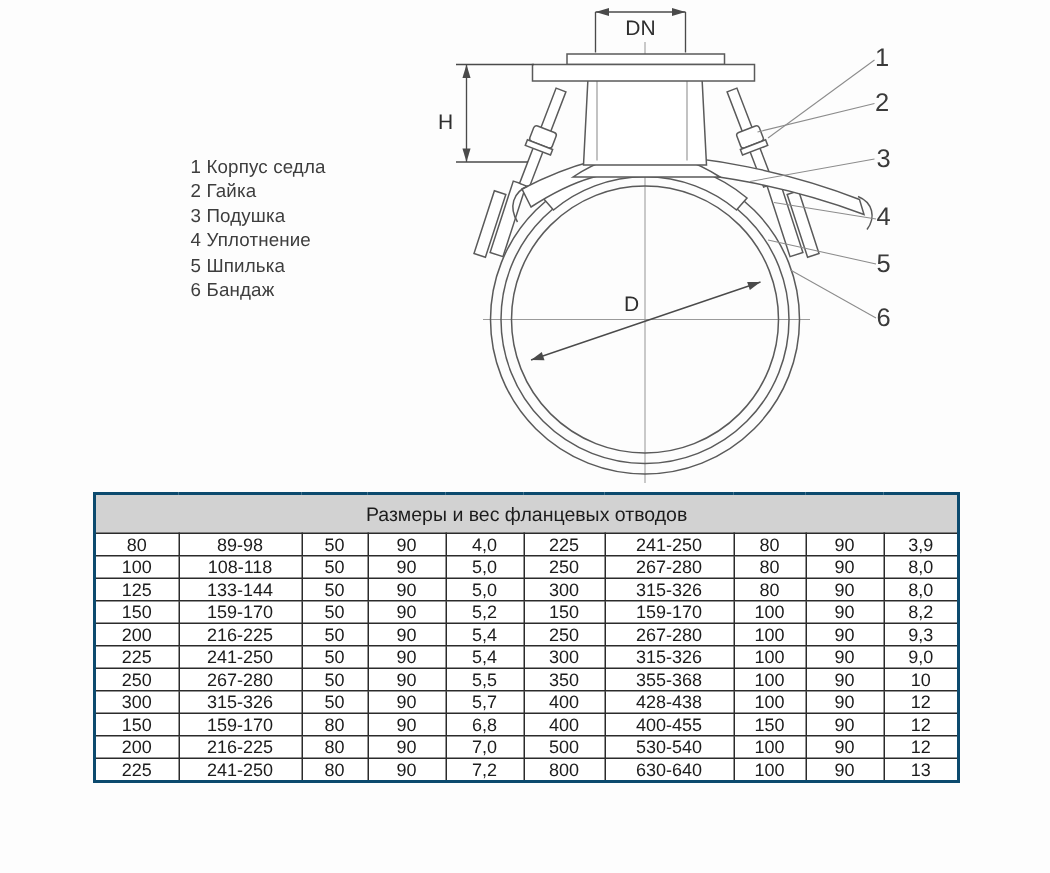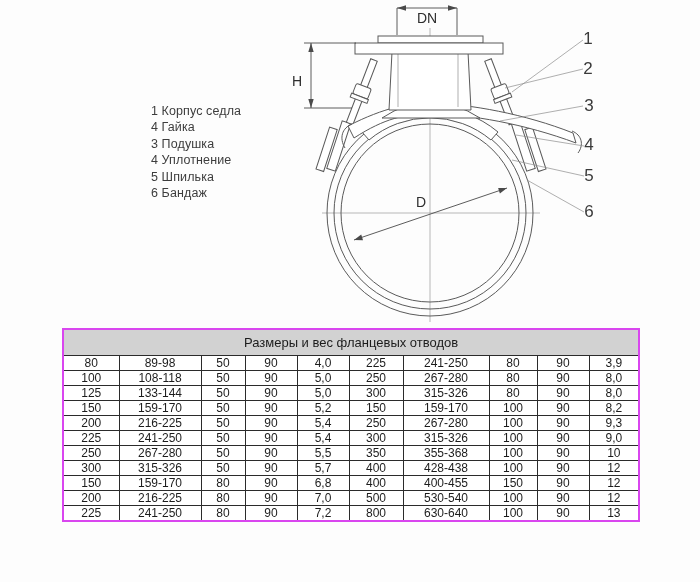--- a/index.html
+++ b/index.html
@@ -5,59 +5,59 @@
   html,body { margin:0; padding:0; background:#fff; }
   .page {
     position:relative; width:700px; height:582px; background:#fdfdfd;
     font-family:"Liberation Sans", sans-serif; color:#1c1c1c; overflow:hidden;
   }
   
   .diagram { position:absolute; left:0; top:0; width:700px; height:328px; }
   .drawing-svg { position:absolute; left:0; top:0; }
   .parts-list {
     position:absolute; left:127px; top:103px;
-    font-size:12.5px; line-height:16.4px; color:#3d3d3d; letter-spacing:0.1px;margin-left:24px;
+    font-size:12.5px; line-height:16.4px; color:#3d3d3d; letter-spacing:0.1px;
   }
   
   .wf   { fill:#ffffff; stroke:#5a5a5a; stroke-width:1; }
   .ln   { fill:none;    stroke:#5a5a5a; stroke-width:1; }
   .thin { fill:none;    stroke:#8c8c8c; stroke-width:0.7; }
   .cl   { fill:none;    stroke:#9a9a9a; stroke-width:0.7; }
   .dim  { fill:none;    stroke:#4a4a4a; stroke-width:0.9; }
   .arr  { fill:#4a4a4a; stroke:none; }
   .dimlbl  { fill:#2e2e2e; font-size:14px; font-family:"Liberation Sans",sans-serif; }
   .callout { fill:#3a3a3a; font-size:17px; font-family:"Liberation Sans",sans-serif; }
   
   .dim-table {
     position:absolute; left:62px; top:328px; width:576px;
     border-collapse:collapse; table-layout:fixed;
     font-size:12px; color:#1c1c1c; text-align:center;
   }
   .dim-table th, .dim-table td { border:1px solid #2b2b2b; padding:0; }
-  .dim-table { border:2px solid #d946ef; }
+  .dim-table { border:2px solid #0c4a6e; }
   .title-cell {
     background:var(--header-bg,#d2d2d2); height:25px;
     font-size:13px; font-weight:normal;
   }
   .hdr-cell {
     background:var(--header-bg,#d2d2d2); height:35px;
     font-size:11.5px; font-weight:normal; white-space:pre-line; line-height:14px;
   }
   .dim-table tbody td { height:14px; line-height:14px; background:#fff; }
 </style>
 </head>
 <body>
 
 <div class="page">
 
   <div class="diagram">
 
     <div class="parts-list">
       <div>1 Корпус седла</div>
-      <div>4 Гайка</div>
+      <div>2 Гайка</div>
       <div>3 Подушка</div>
       <div>4 Уплотнение</div>
       <div>5 Шпилька</div>
       <div>6 Бандаж</div>
     </div>
 
     <svg class="drawing-svg" width="700" height="328" viewBox="0 0 700 328">
 
       <line class="cl" x1="430" y1="28" x2="430" y2="322"></line>
       <line class="cl" x1="322" y1="213" x2="540" y2="213"></line>

